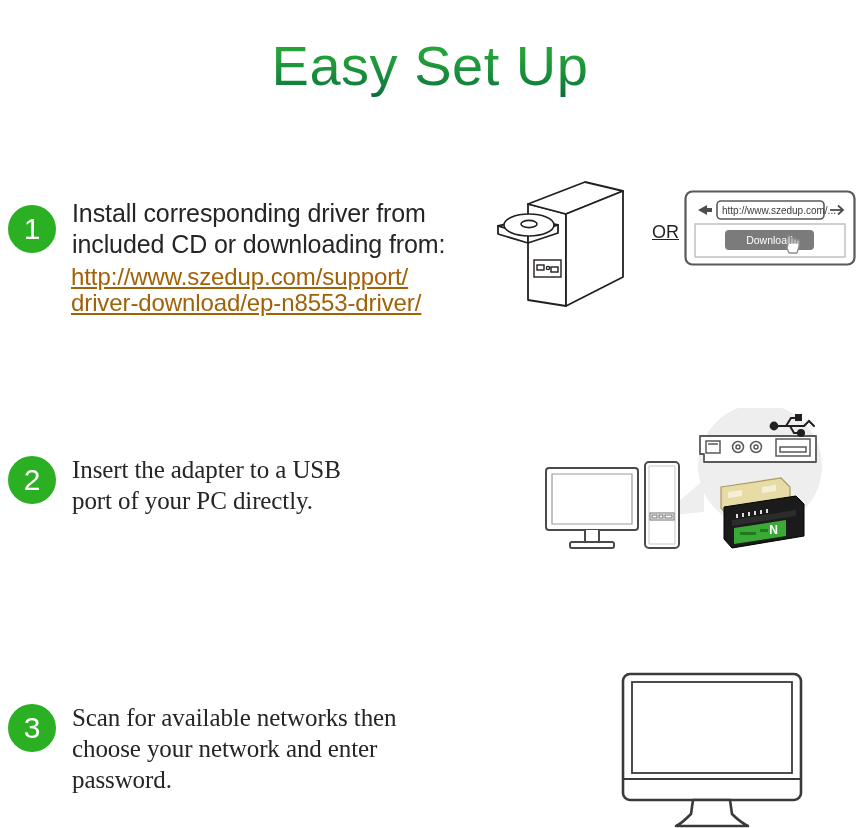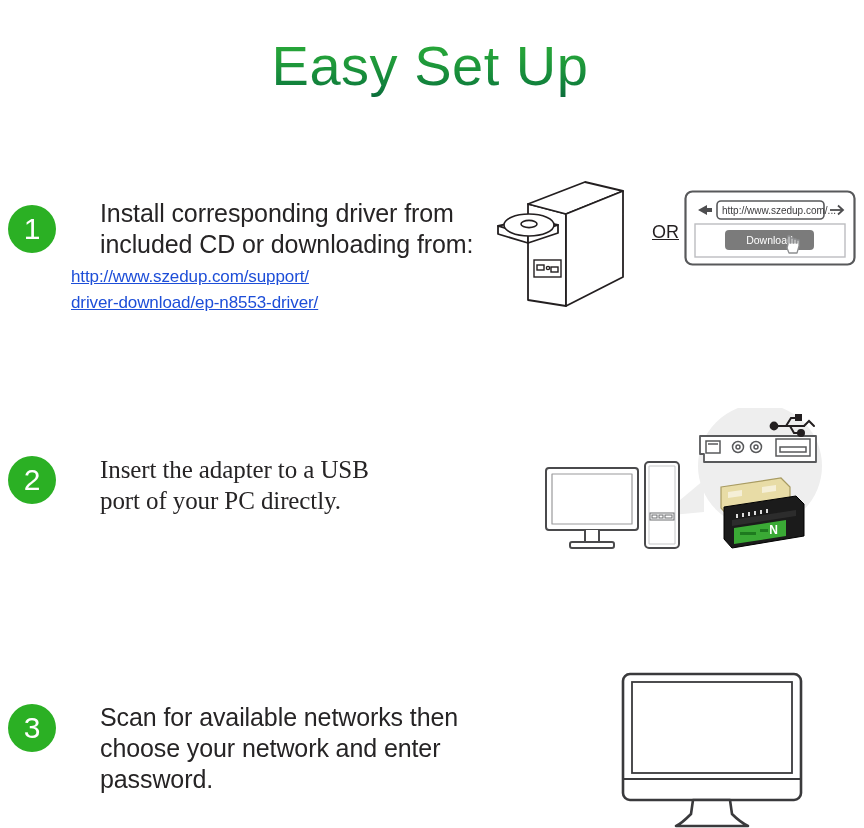--- a/index.html
+++ b/index.html
@@ -63,33 +63,32 @@
 
   .step-text {
     position: absolute;
     left: 72px;
     font-size: 25px;
     line-height: 31px;
     font-weight: 400;
     color: #262425;
     white-space: pre-line;
     letter-spacing: -0.1px;
-    margin-left: 28px;
   }
   #step-1 .step-text { top: 2px; }
   #step-2 .step-text { top: 4px; font-family: Liberation Serif, serif; }
-  #step-3 .step-text { top: 4px; }
+  #step-3 .step-text { top: 4px; font-family: Liberation Serif, serif; }
 
   .step-link {
     position: absolute;
     left: 71px;
     top: 68px;
-    font-size: 17px;
+    font-size: 24px;
     line-height: 26px;
-    color: #1d4ed8;
+    color: #a16207;
     text-decoration: underline;
     white-space: pre-line;
     letter-spacing: -0.1px;
     cursor: pointer;
   }
 
   
   .art { position: absolute; }
   #art-cd      { left: 480px; top: 178px; }
   #art-or      { left: 652px; top: 222px; font-size: 18px; color: #231f20; text-decoration: underline; }

